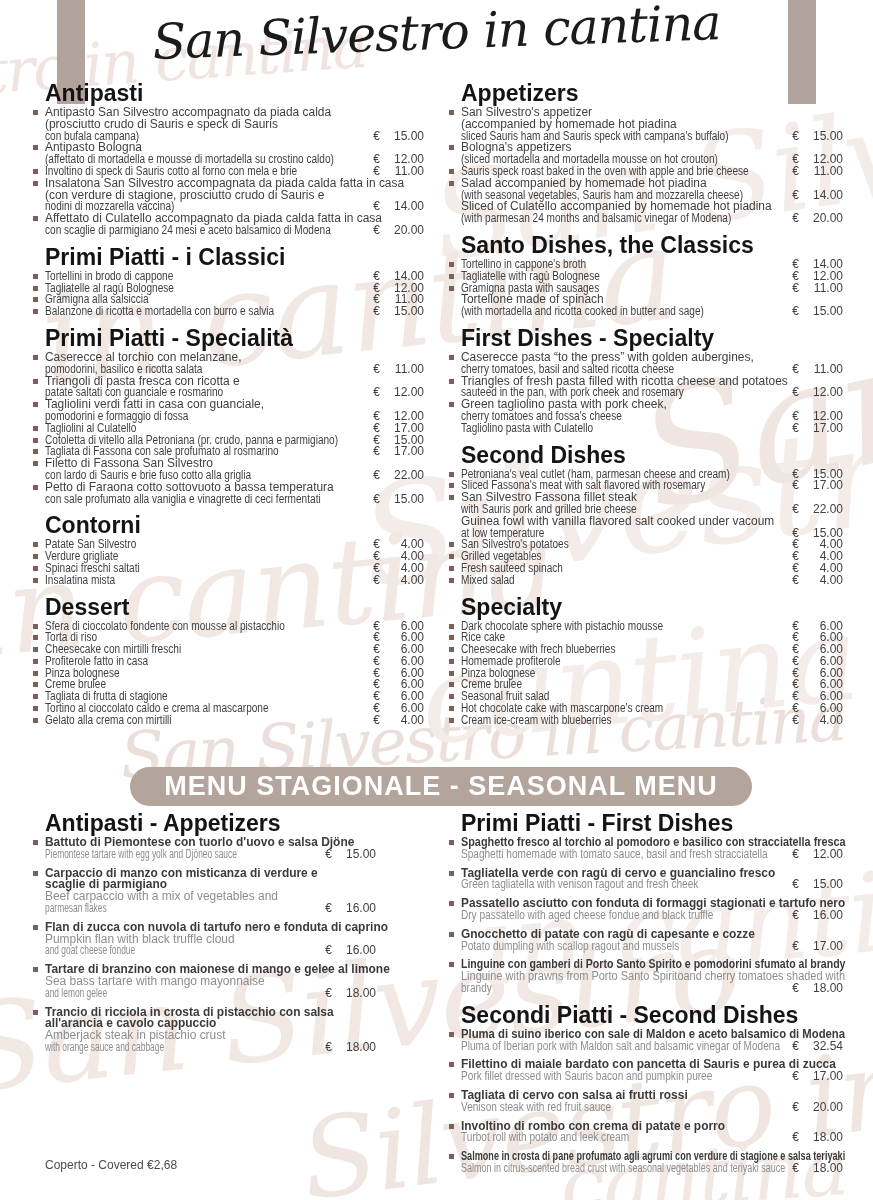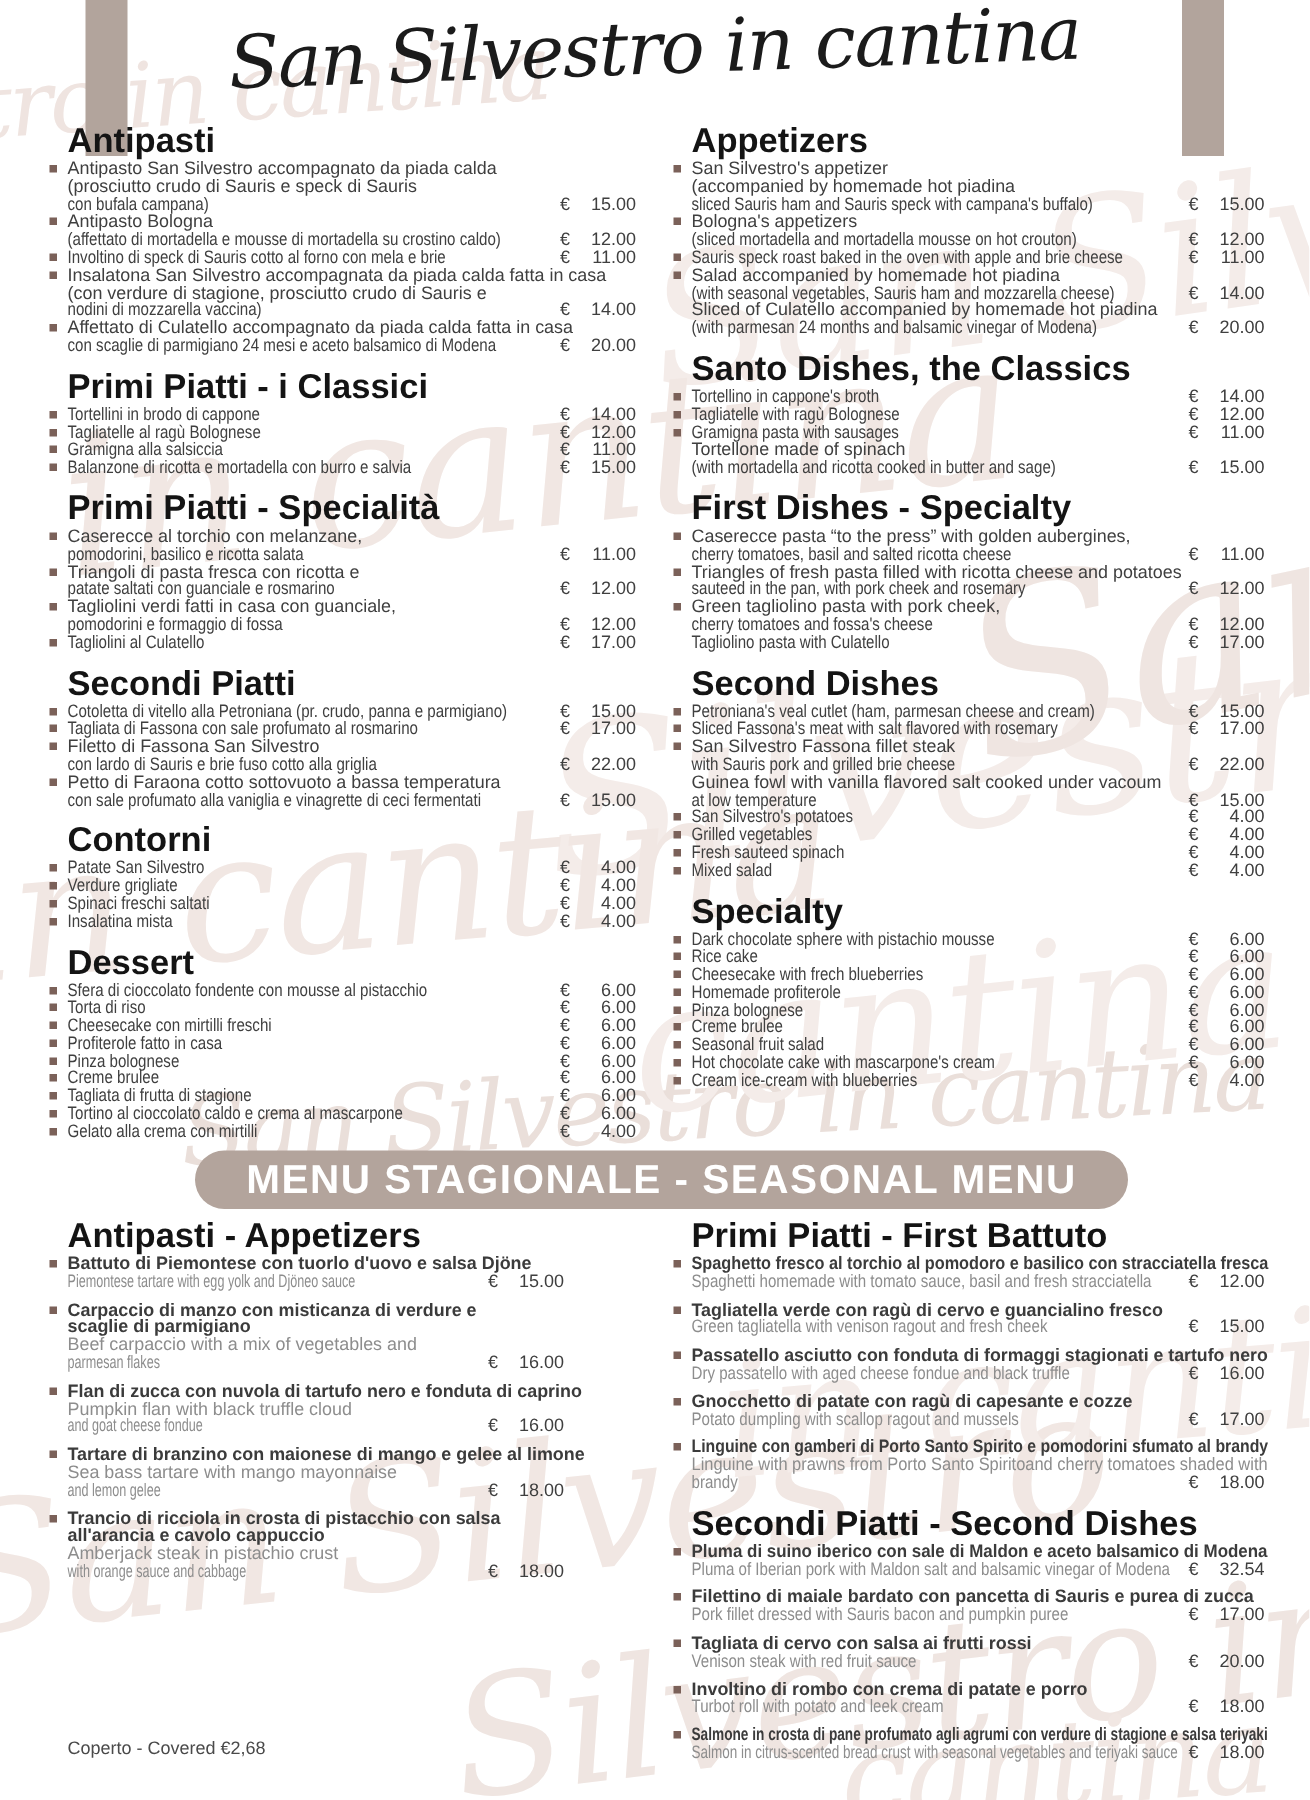--- a/index.html
+++ b/index.html
@@ -192,21 +192,20 @@
         <div class="item">
           <span class="bullet"></span>
           <div class="line" style="transform-origin: left top; transform: scaleX(0.84);">Tagliolini al Culatello</div>
           <span class="price">
             <span class="eur">€</span>
             <span class="amt">17.00</span>
           </span>
         </div>
       </div>
       <div class="section">
-        <div class="sec-title">Secondi Piatti</div>
         <div class="item">
           <span class="bullet"></span>
           <div class="line" style="transform-origin: left top; transform: scaleX(0.84);">Cotoletta di vitello alla Petroniana (pr. crudo, panna e parmigiano)</div>
           <span class="price">
             <span class="eur">€</span>
             <span class="amt">15.00</span>
           </span>
         </div>
         <div class="item">
           <span class="bullet"></span>
@@ -666,21 +665,21 @@
           <div class="line en" style="transform-origin: left top; transform: scaleX(0.7);">with orange sauce and cabbage</div>
           <span class="price">
             <span class="eur">€</span>
             <span class="amt">18.00</span>
           </span>
         </div>
       </div>
     </div>
   <div id="seasonal-right" class="col seasonal">
       <div class="section">
-        <div class="sec-title">Primi Piatti - First Battuto</div>
+        <div class="sec-title">Primi Piatti - First Dishes</div>
         <div class="item">
           <span class="bullet"></span>
           <div class="line it" style="transform-origin: left top; transform: scaleX(0.904);">Spaghetto fresco al torchio al pomodoro e basilico con stracciatella fresca</div>
           <div class="line en" style="transform-origin: left top; transform: scaleX(0.839);">Spaghetti homemade with tomato sauce, basil and fresh stracciatella</div>
           <span class="price">
             <span class="eur">€</span>
             <span class="amt">12.00</span>
           </span>
         </div>
         <div class="item">

